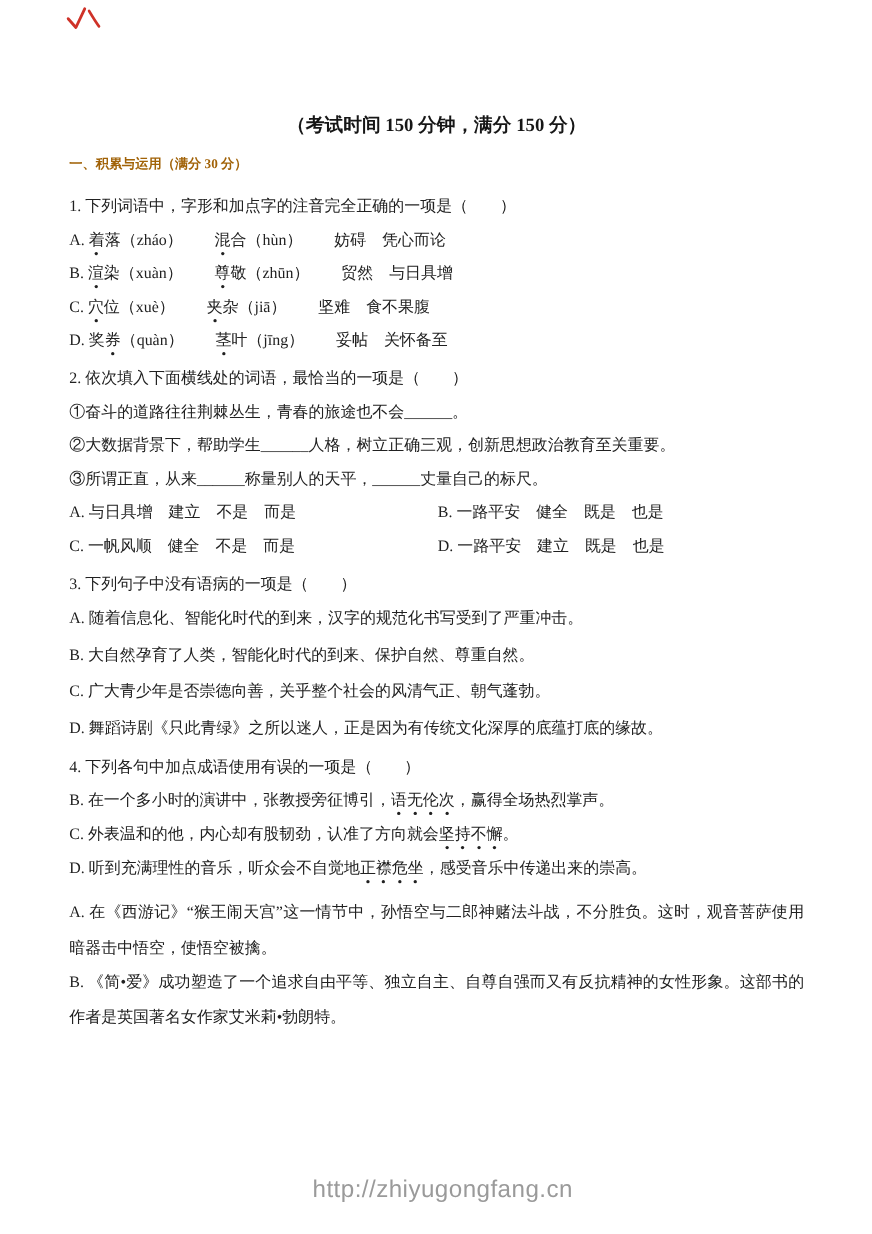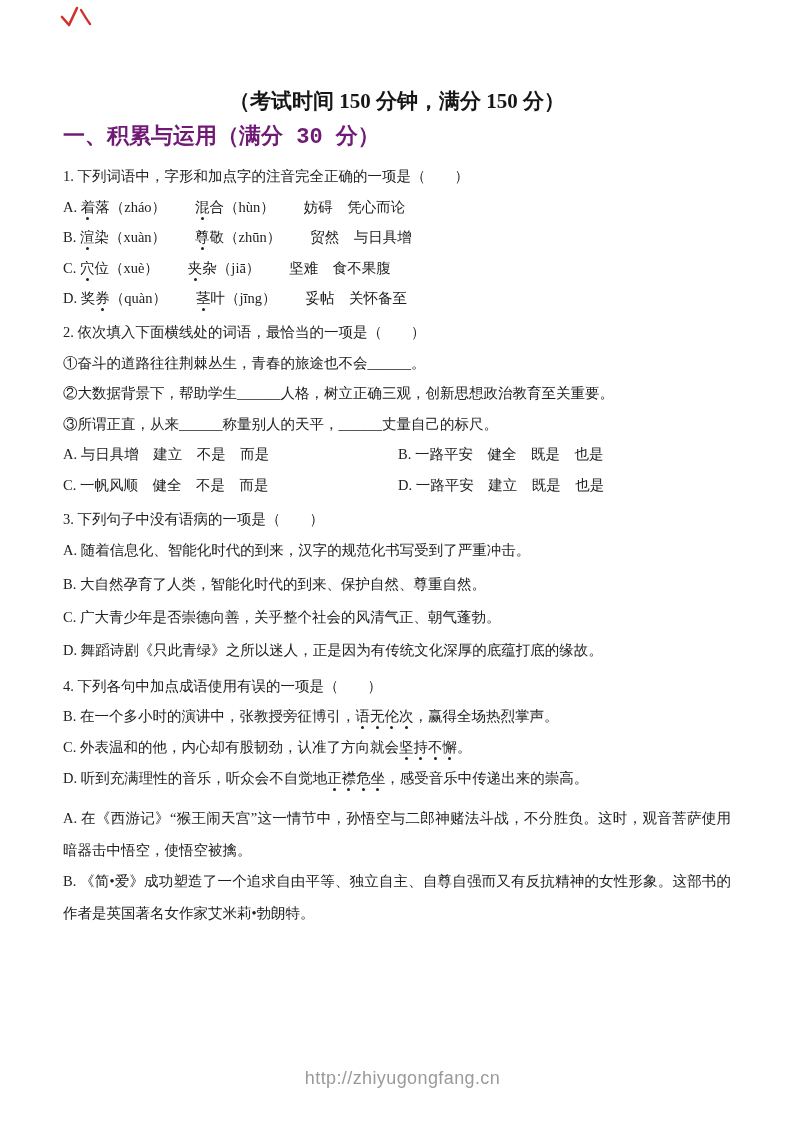--- a/index.html
+++ b/index.html
@@ -14,31 +14,30 @@
   }
   .red-mark { position: absolute; left: 58px; top: 4px; width: 36px; height: 26px; }
   .content { position: absolute; left: 63px; top: 89px; width: 668px; }
   .title {
     margin: 0 0 12px 0;
     font-size: 21px; font-weight: 700;
     text-align: center; line-height: 30px;
     color: #161616;
   }
   .subtitle {
-    margin: 0 0 9px 0;
-    font-size: 21px; font-weight: 700;
+    margin: 12px 0 9px 0;
+    font-size: 17px; font-weight: 700;
     text-align: center; line-height: 25px;
     color: #161616;
   }
   .section-heading {
     margin: 0 0 9px 0;
-    font-size: 22px; font-weight: 700;
+    font-size: 12px; font-weight: 700;
     line-height: 29px;
-    color: #701a75;
-    font-family: Liberation Mono, monospace;
+    color: #a16207;
   }
   .q { margin: 0; }
   .q + .q { margin-top: 3px; }
   .q:nth-child(3) .line.opt { line-height: 33.4px; }
   .q:nth-child(5) { margin-top: 10px; }
   .line {
     margin: 0;
     font-size: 14.5px;
     line-height: 30.6px;
     white-space: normal;
@@ -54,21 +53,21 @@
     bottom: -5px;
     width: 3px; height: 3px;
     border-radius: 50%;
     background: #212121;
   }
   .footer {
     position: absolute;
     left: 0; right: 0; top: 1068px;
     text-align: center;
     font-family: "Liberation Sans", "DejaVu Sans", sans-serif;
-    font-size: 18px;
+    font-size: 22px;
     letter-spacing: 0.4px;
     color: #9a9a9a;
     margin-left: 12px;
   }
 </style>
 </head>
 <body>
 
 <div class="page">
 

